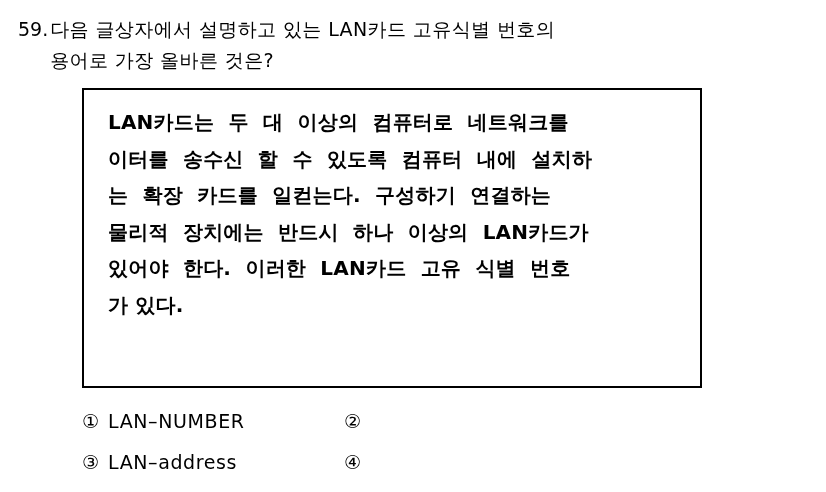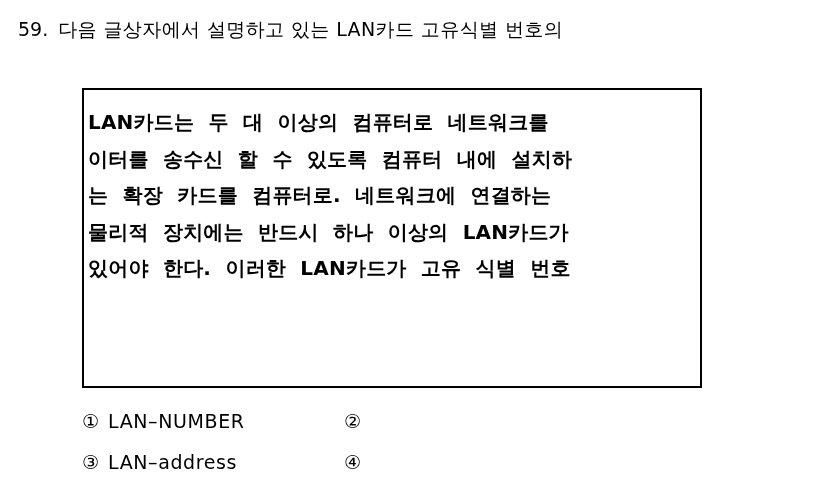--- a/index.html
+++ b/index.html
@@ -38,36 +38,35 @@
   }
   .q-text {
     font-size: 19px;
     line-height: 31px;
     letter-spacing: 0.4px;
     padding-left: 2px;
   }
   .q-line {
     display: block;
     white-space: pre;
-    margin-left: 8px;
   }
 
   
   .passage-box {
     position: absolute;
     left: 82px;
     top: 88px;
     width: 620px;
     height: 300px;
     border: 2px solid #000000;
     box-sizing: border-box;
     background: #ffffff;
   }
   .passage-inner {
-    padding: 14px 16px 0 4px;
+    padding: 14px 16px 0 24px;
   }
   .passage-line {
     display: block;
     white-space: pre;
     font-size: 20px;
     line-height: 36.5px;
     letter-spacing: 0.2px;
     font-weight: 600;
   }
 
@@ -105,30 +104,32 @@
 </style>
 </head>
 <body>
 
 <div class="page">
 
   <div class="question">
     <span class="q-number">59.</span>
     <div class="q-text">
       <span class="q-line">다음 글상자에서 설명하고 있는 LAN카드 고유식별 번호의</span>
+      <span class="q-line">용어로 가장 올바른 것은?</span>
     </div>
   </div>
 
   <div class="passage-box">
     <div class="passage-inner">
       <span class="passage-line">LAN카드는  두  대  이상의  컴퓨터로  네트워크를</span>
       <span class="passage-line">이터를  송수신  할  수  있도록  컴퓨터  내에  설치하</span>
-      <span class="passage-line">는  확장  카드를  컴퓨터로.  네트워크에  연결하는</span>
+      <span class="passage-line">는  확장  카드를  일컫는다.  구성하기  연결하는</span>
       <span class="passage-line">물리적  장치에는  반드시  하나  이상의  LAN카드가</span>
-      <span class="passage-line">있어야  한다.  이러한  LAN카드가  고유  식별  번호</span>
+      <span class="passage-line">있어야  한다.  이러한  LAN카드  고유  식별  번호</span>
+      <span class="passage-line">가 있다.</span>
     </div>
   </div>
 
   <div class="choices">
     <div class="choice-row">
       <div class="choice col1">
         <span class="circ">①</span>
         <span class="choice-label">LAN–NUMBER</span>
       </div>
       <div class="choice col2">

